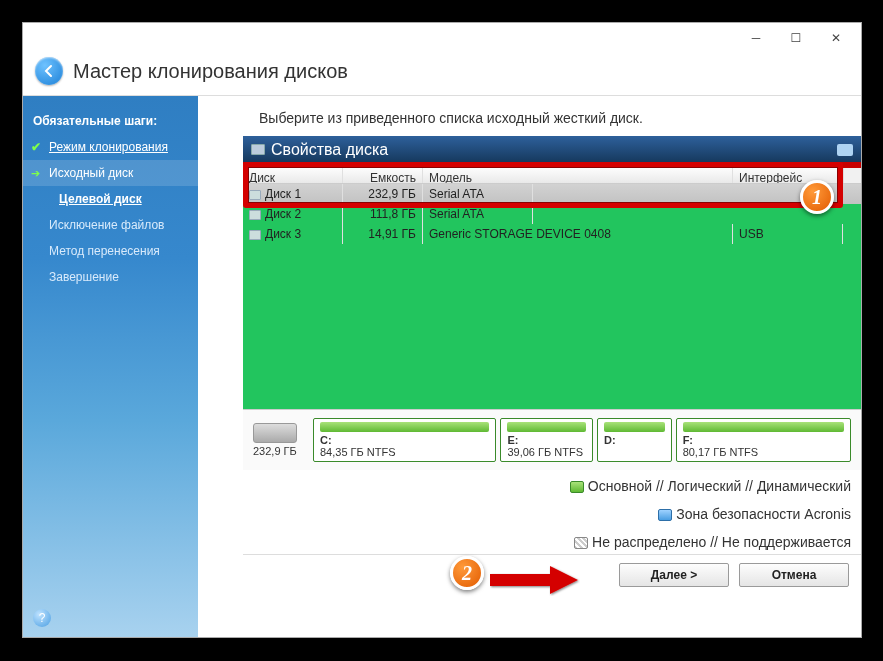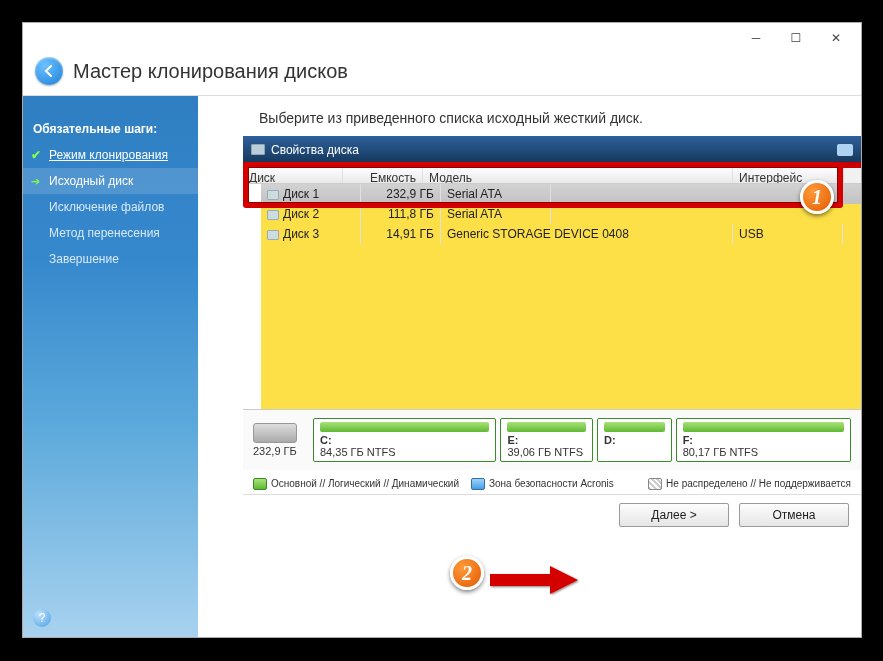--- a/index.html
+++ b/index.html
@@ -4,64 +4,64 @@
 <style>
 * { box-sizing: border-box; margin: 0; padding: 0; font-family: "Segoe UI", Tahoma, sans-serif; }
 body { background: #000; width: 883px; height: 661px; overflow: hidden; }
 .window { position: absolute; left: 22px; top: 22px; width: 840px; height: 616px; background: #fff; border: 1px solid #aaa; }
 .titlebar { height: 30px; display: flex; align-items: center; justify-content: flex-end; padding: 0 5px; background: #fff; }
 .titlebar .win-btn { width: 40px; height: 22px; display: flex; align-items: center; justify-content: center; color: #444; font-size: 12px; }
 .header-row { display: flex; align-items: center; padding: 4px 12px 10px; gap: 10px; border-bottom: 1px solid #ddd; }
 .back-btn { width: 28px; height: 28px; border-radius: 50%; background: radial-gradient(circle at 35% 30%, #6ec2ff, #1b7fd6); display: flex; align-items: center; justify-content: center; color: #fff; font-size: 14px; box-shadow: inset 0 1px 2px rgba(255,255,255,.6), 0 1px 2px rgba(0,0,0,.3); }
 .header-title { font-size: 20px; color: #333; }
 .body { display: flex; height: calc(100% - 73px); }
-.sidebar { width: 175px; background: linear-gradient(to bottom, #2f7ec2 0%, #3688cd 30%, #5aa8db 60%, #a8d2ef 100%); color: #fff; font-size: 12px; padding-top: 20px; }
+.sidebar { width: 175px; background: linear-gradient(to bottom, #2f7ec2 0%, #3688cd 30%, #5aa8db 60%, #a8d2ef 100%); color: #fff; font-size: 12px; padding-top: 12px; }
 .sidebar .group-label { font-weight: bold; padding: 6px 10px; color: #fff; }
 .sidebar .step { padding: 6px 10px 6px 26px; position: relative; cursor: default; }
 .sidebar .step.linked { text-decoration: underline; }
 .sidebar .step .tick { position: absolute; left: 8px; top: 6px; color: #7fff4a; font-weight: bold; font-size: 12px; }
 .sidebar .step.current { background: rgba(255,255,255,.15); }
 .sidebar .step.current .arrow { position: absolute; left: 8px; top: 7px; color: #7fff4a; font-size: 11px; }
 .sidebar .step.indent { padding-left: 36px; font-weight: bold; }
 .sidebar .step.dim { color: #d8eafb; }
 .main { flex: 1; display: flex; flex-direction: column; background: #fff; padding-left: 45px; }
 .instruction { padding: 14px 16px 10px; font-size: 14px; color: #333; }
-.toolbar { height: 26px; background: linear-gradient(#2d5f99, #16395e); color: #fff; display: flex; align-items: center; padding: 0 8px; font-size: 12px; gap: 6px; border-top: 1px solid #2d5f99; }
+.toolbar { height: 26px; background: linear-gradient(#2d5f99, #16395e); color: #fff; display: flex; align-items: center; padding: 0 8px; font-size: 16px; gap: 6px; border-top: 1px solid #2d5f99; }
 .toolbar .disk-i { width: 14px; height: 11px; background: #bcd; border: 1px solid #8aa; border-radius: 1px; }
 .toolbar .spacer { flex: 1; }
 .toolbar .help-i { width: 16px; height: 12px; background: #aed3f2; border-radius: 2px; }
 .table-header { display: flex; background: linear-gradient(#fdfdfd,#e9e9e9); border-bottom: 1px solid #ccc; font-size: 12px; color: #333; height: 22px; border-top: 6px solid #c80000; border-bottom: 1px solid #ccc; }
 
 .table-wrap { position: relative; }
 .red-frame { position: absolute; left: 0; right: 18px; top: 0; height: 46px; border: 5px solid #d40000; border-radius: 3px; pointer-events: none; z-index: 3; box-shadow: 0 0 0 1px #8b0000 inset; }
 .table-header .col, .row .col { padding: 3px 6px; border-right: 1px solid #e0e0e0; overflow: hidden; white-space: nowrap; }
 .col-disk { width: 100px; }
 .col-cap { width: 80px; text-align: right; padding-right: 8px; }
 .col-model { flex: 1; }
 .col-iface { width: 110px; }
 .col-scroll { width: 18px; background: #f1f1f1; border-left: 1px solid #ddd; }
-.rows { height: 225px; overflow: hidden; background: #fde047; margin-left: 18px; }
+.rows { height: 225px; overflow: hidden; background: #22c55e; }
 .row { display: flex; font-size: 12px; color: #222; height: 20px; align-items: center; }
 .row.sel { background: linear-gradient(#d2d2d2,#c2c2c2); }
 .row .hdd-i { display: inline-block; width: 12px; height: 10px; background: #cdd; border: 1px solid #9ab; vertical-align: middle; margin-right: 4px; border-radius: 1px; }
 .part-panel { border-top: 1px solid #ccc; padding: 8px 10px; background: #fafafa; }
 .part-row { display: flex; gap: 6px; align-items: stretch; }
 .disk-label { width: 54px; display: flex; flex-direction: column; justify-content: center; text-align: left; font-size: 11px; color: #333; }
 .disk-label .disk-img { width: 44px; height: 20px; background: linear-gradient(#ddd,#aaa); border: 1px solid #999; border-radius: 3px; margin-bottom: 2px; }
 .parts { flex: 1; display: flex; gap: 4px; }
 .part { border: 1px solid #3a8a2a; border-radius: 2px; padding: 3px 6px; font-size: 11px; color: #333; position: relative; background: #fff; }
 .part .pbar { height: 10px; border-radius: 2px; margin-bottom: 2px; }
 .part .pbar.green { background: linear-gradient(#a9e27a,#5fb933); }
-.legend { display: flex; gap: 12px; align-items: flex-end; font-size: 10px; color: #333; padding: 8px 10px 4px; flex-wrap: wrap; }
+.legend { display: flex; gap: 12px; align-items: flex-end; font-size: 14px; color: #333; padding: 8px 10px 4px; flex-wrap: wrap; flex-direction: column; }
 .legend .swatch { width: 14px; height: 12px; border: 1px solid #888; border-radius: 2px; display: inline-block; vertical-align: middle; margin-right: 4px; }
 .swatch.green { background: linear-gradient(#a9e27a,#5fb933); border-color: #3a8a2a; }
 .swatch.blue { background: linear-gradient(#9fd2ff,#4a9ee2); border-color: #2d6fa8; }
 .swatch.hatch { background: repeating-linear-gradient(45deg,#ccc,#ccc 2px,#fff 2px,#fff 4px); }
 .footer { display: flex; justify-content: flex-end; gap: 10px; padding: 8px 12px; border-top: 1px solid #ddd; position: relative; }
-.btn { min-width: 110px; height: 24px; background: linear-gradient(#fdfdfd,#e5e5e5); border: 1px solid #9a9a9a; border-radius: 2px; font-size: 12px; color: #222; display: flex; align-items: center; justify-content: center; cursor: default; }
+.btn { min-width: 110px; height: 24px; background: linear-gradient(#fdfdfd,#e5e5e5); border: 1px solid #9a9a9a; border-radius: 2px; font-size: 12px; color: #222; display: flex; align-items: center; justify-content: center; cursor: default; font-weight: bold; }
 .help-corner { position: absolute; left: 10px; bottom: 10px; width: 18px; height: 18px; border-radius: 50%; background: radial-gradient(circle at 35% 30%,#bfe3ff,#4a9ee2); color: #fff; font-size: 12px; display: flex; align-items: center; justify-content: center; }
 
 .badge { position: absolute; width: 34px; height: 34px; border-radius: 50%; background: radial-gradient(circle at 35% 30%,#ff9a3a,#e25b00); border: 3px solid #fff; box-shadow: 0 2px 4px rgba(0,0,0,.5); color: #fff; font-weight: bold; font-size: 20px; font-style: italic; display: flex; align-items: center; justify-content: center; z-index: 10; font-family: Georgia, serif; }
 .red-arrow { position: absolute; z-index: 9; }
 </style>
 </head>
 <body>
 
 <div class="window">
   <div class="titlebar">
@@ -81,20 +81,23 @@
     <div class="sidebar">
       <div class="group-label">Обязательные шаги:</div>
       <div class="step linked">
         <span class="tick">✔</span>
         <span>Режим клонирования</span>
       </div>
       <div class="step current">
         <span class="arrow">➔</span>
         <span>Исходный диск</span>
       </div>
+      <div class="step indent linked">
+        <span>Целевой диск</span>
+      </div>
       <div class="step dim">
         <span>Исключение файлов</span>
       </div>
       <div class="step dim">
         <span>Метод перенесения</span>
       </div>
       <div class="step dim">
         <span>Завершение</span>
       </div>
     </div>

